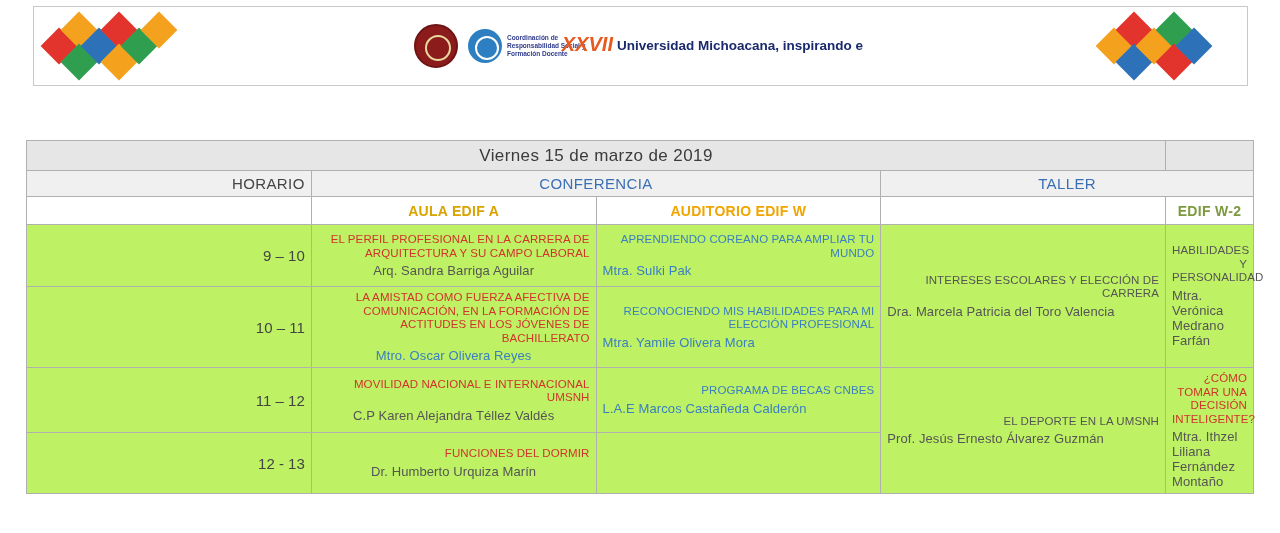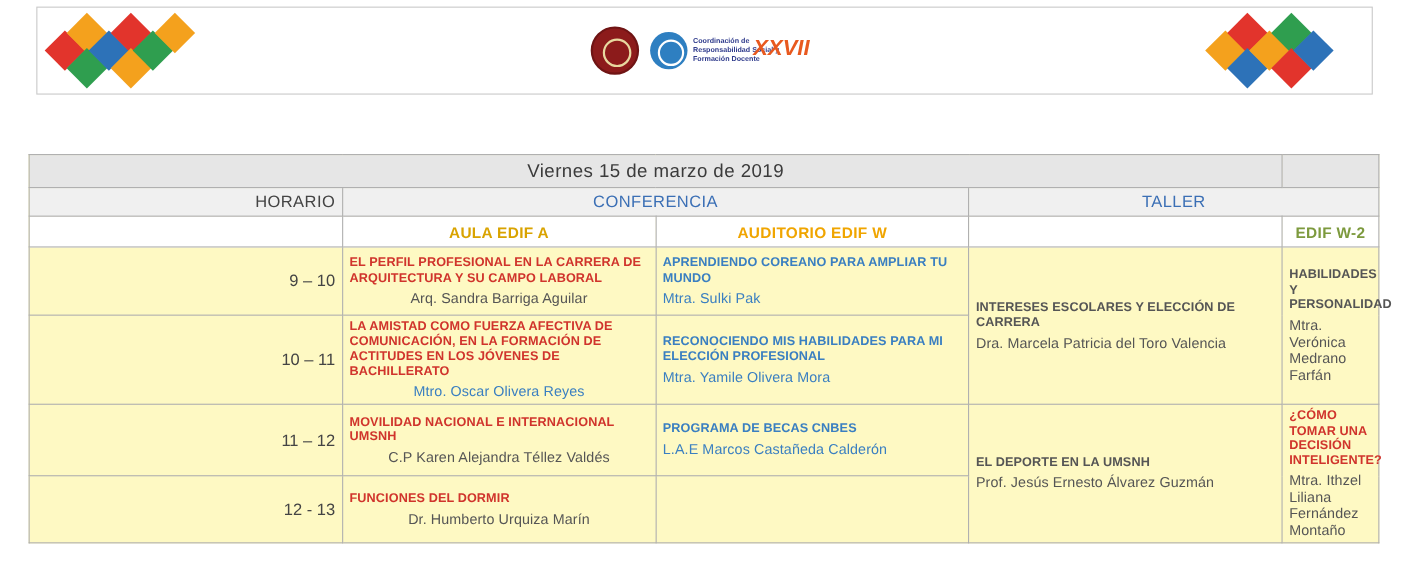--- a/index.html
+++ b/index.html
@@ -157,21 +157,21 @@
   .sched-wrap {
     position: absolute;
     left: 26px;
     top: 140px;
     width: 1228px;
   }
   table.sched {
     border-collapse: collapse;
     width: 1228px;
     table-layout: fixed;
-    background: #fef9c3;
+    background: #bef264;
   }
   table.sched td {
     border: 1px solid #b0b0b0;
     vertical-align: middle;
     padding: 4px 6px;
     box-sizing: border-box;
   }
   .title-row td {
     background: #e6e6e6;
     text-align: center;
@@ -207,24 +207,24 @@
   .aud  { color: #f0a500; }
   .edifw2 { color: #7d9a3e; }
 
   td.time {
     width: 120px;
     text-align: right;
     font-size: 15px;
     color: #444;
   }
   .cell-title {
-    font-weight: bold;
+    font-weight: normal;
     font-size: 11.5px;
     line-height: 13.5px;
-    text-align: left;
+    text-align: right;
     letter-spacing: .1px;
   }
   .cell-name {
     font-size: 13px;
     line-height: 15px;
     margin-top: 3px;
     letter-spacing: .1px;
   }
   .c-red   { color: #d0342c; }
   .c-blue  { color: #3a7fc1; }
@@ -265,20 +265,21 @@
     <div class="coord-logo">
       <div class="coord-circle"></div>
       <div class="coord-text">Coordinación de Responsabilidad Social y Formación Docente</div>
     </div>
 
     <div class="expo-block">
       <div class="expo-xxvii">XXVII</div>
     </div>
 
     <div class="banner-slogan">
+      <div>Universidad Michoacana, inspirando e</div>
     </div>
 
   </div>
 
   <div class="banner-right-art">
     <div class="dia" style="left:6px;  top:18px; background:#f4a11d;"></div>
     <div class="dia" style="left:26px; top:2px;  background:#e2342c;"></div>
     <div class="dia" style="left:26px; top:34px; background:#2d72b8;"></div>
     <div class="dia" style="left:46px; top:18px; background:#f4a11d;"></div>
     <div class="dia" style="left:66px; top:2px;  background:#2f9e4f;"></div>

